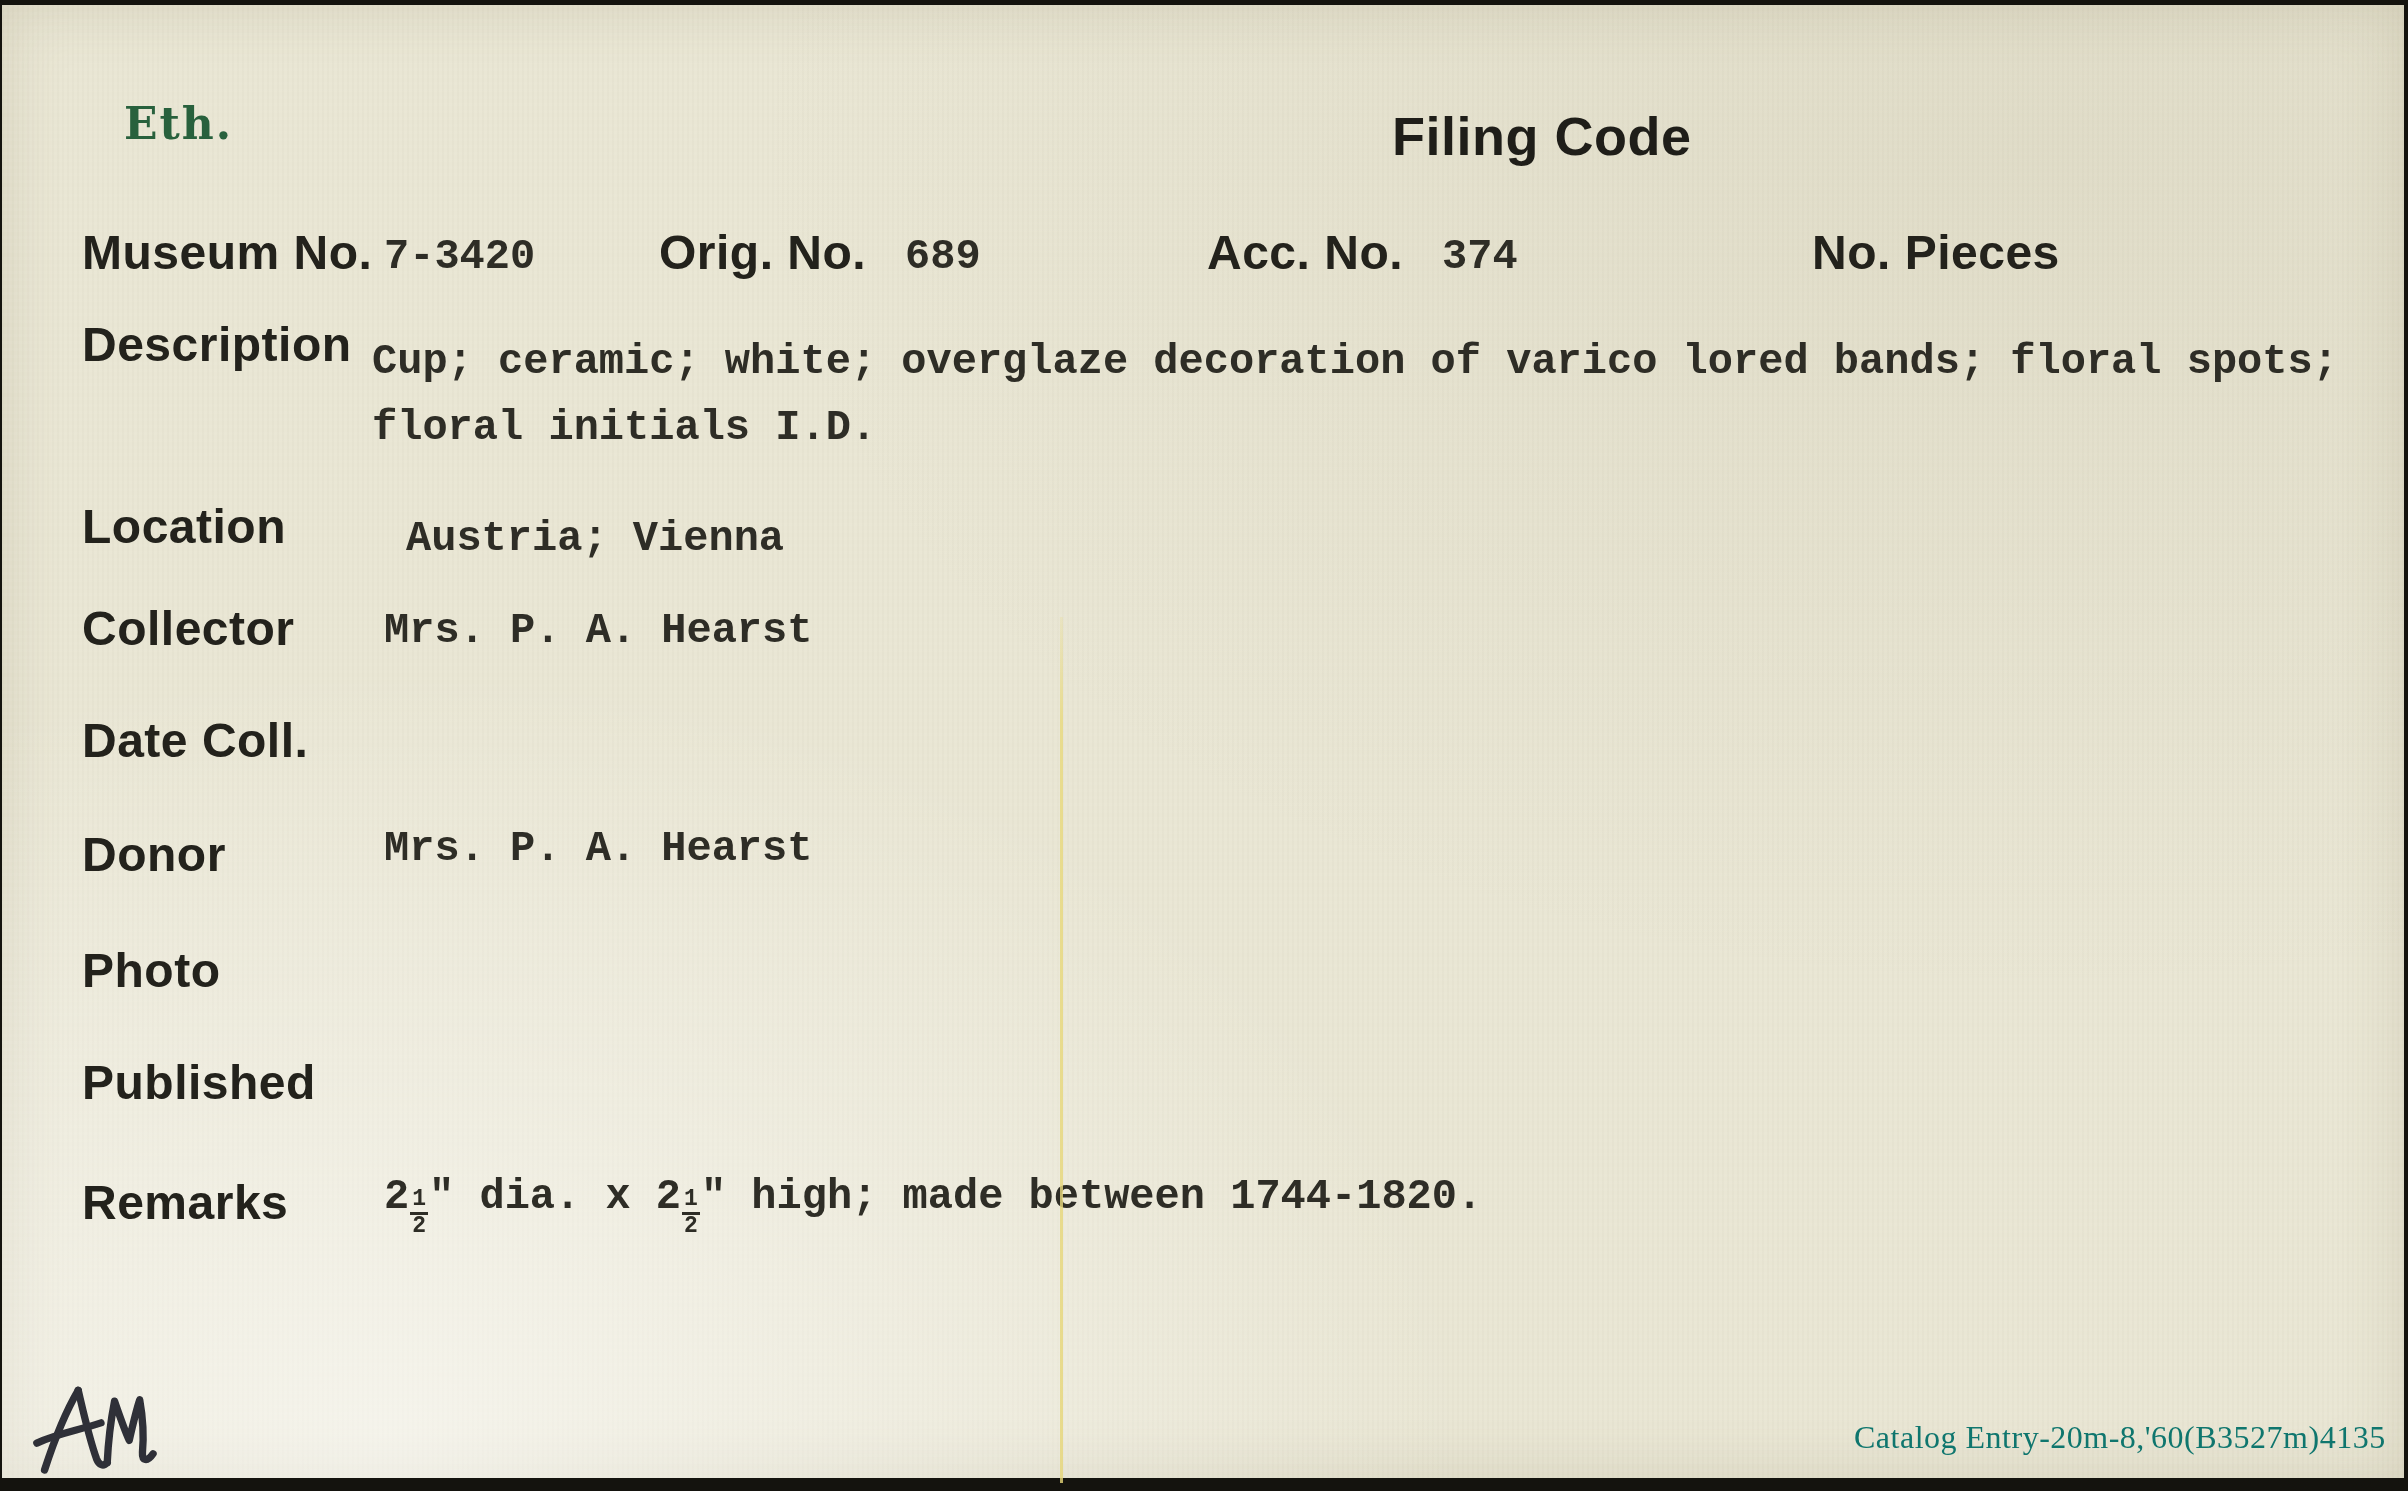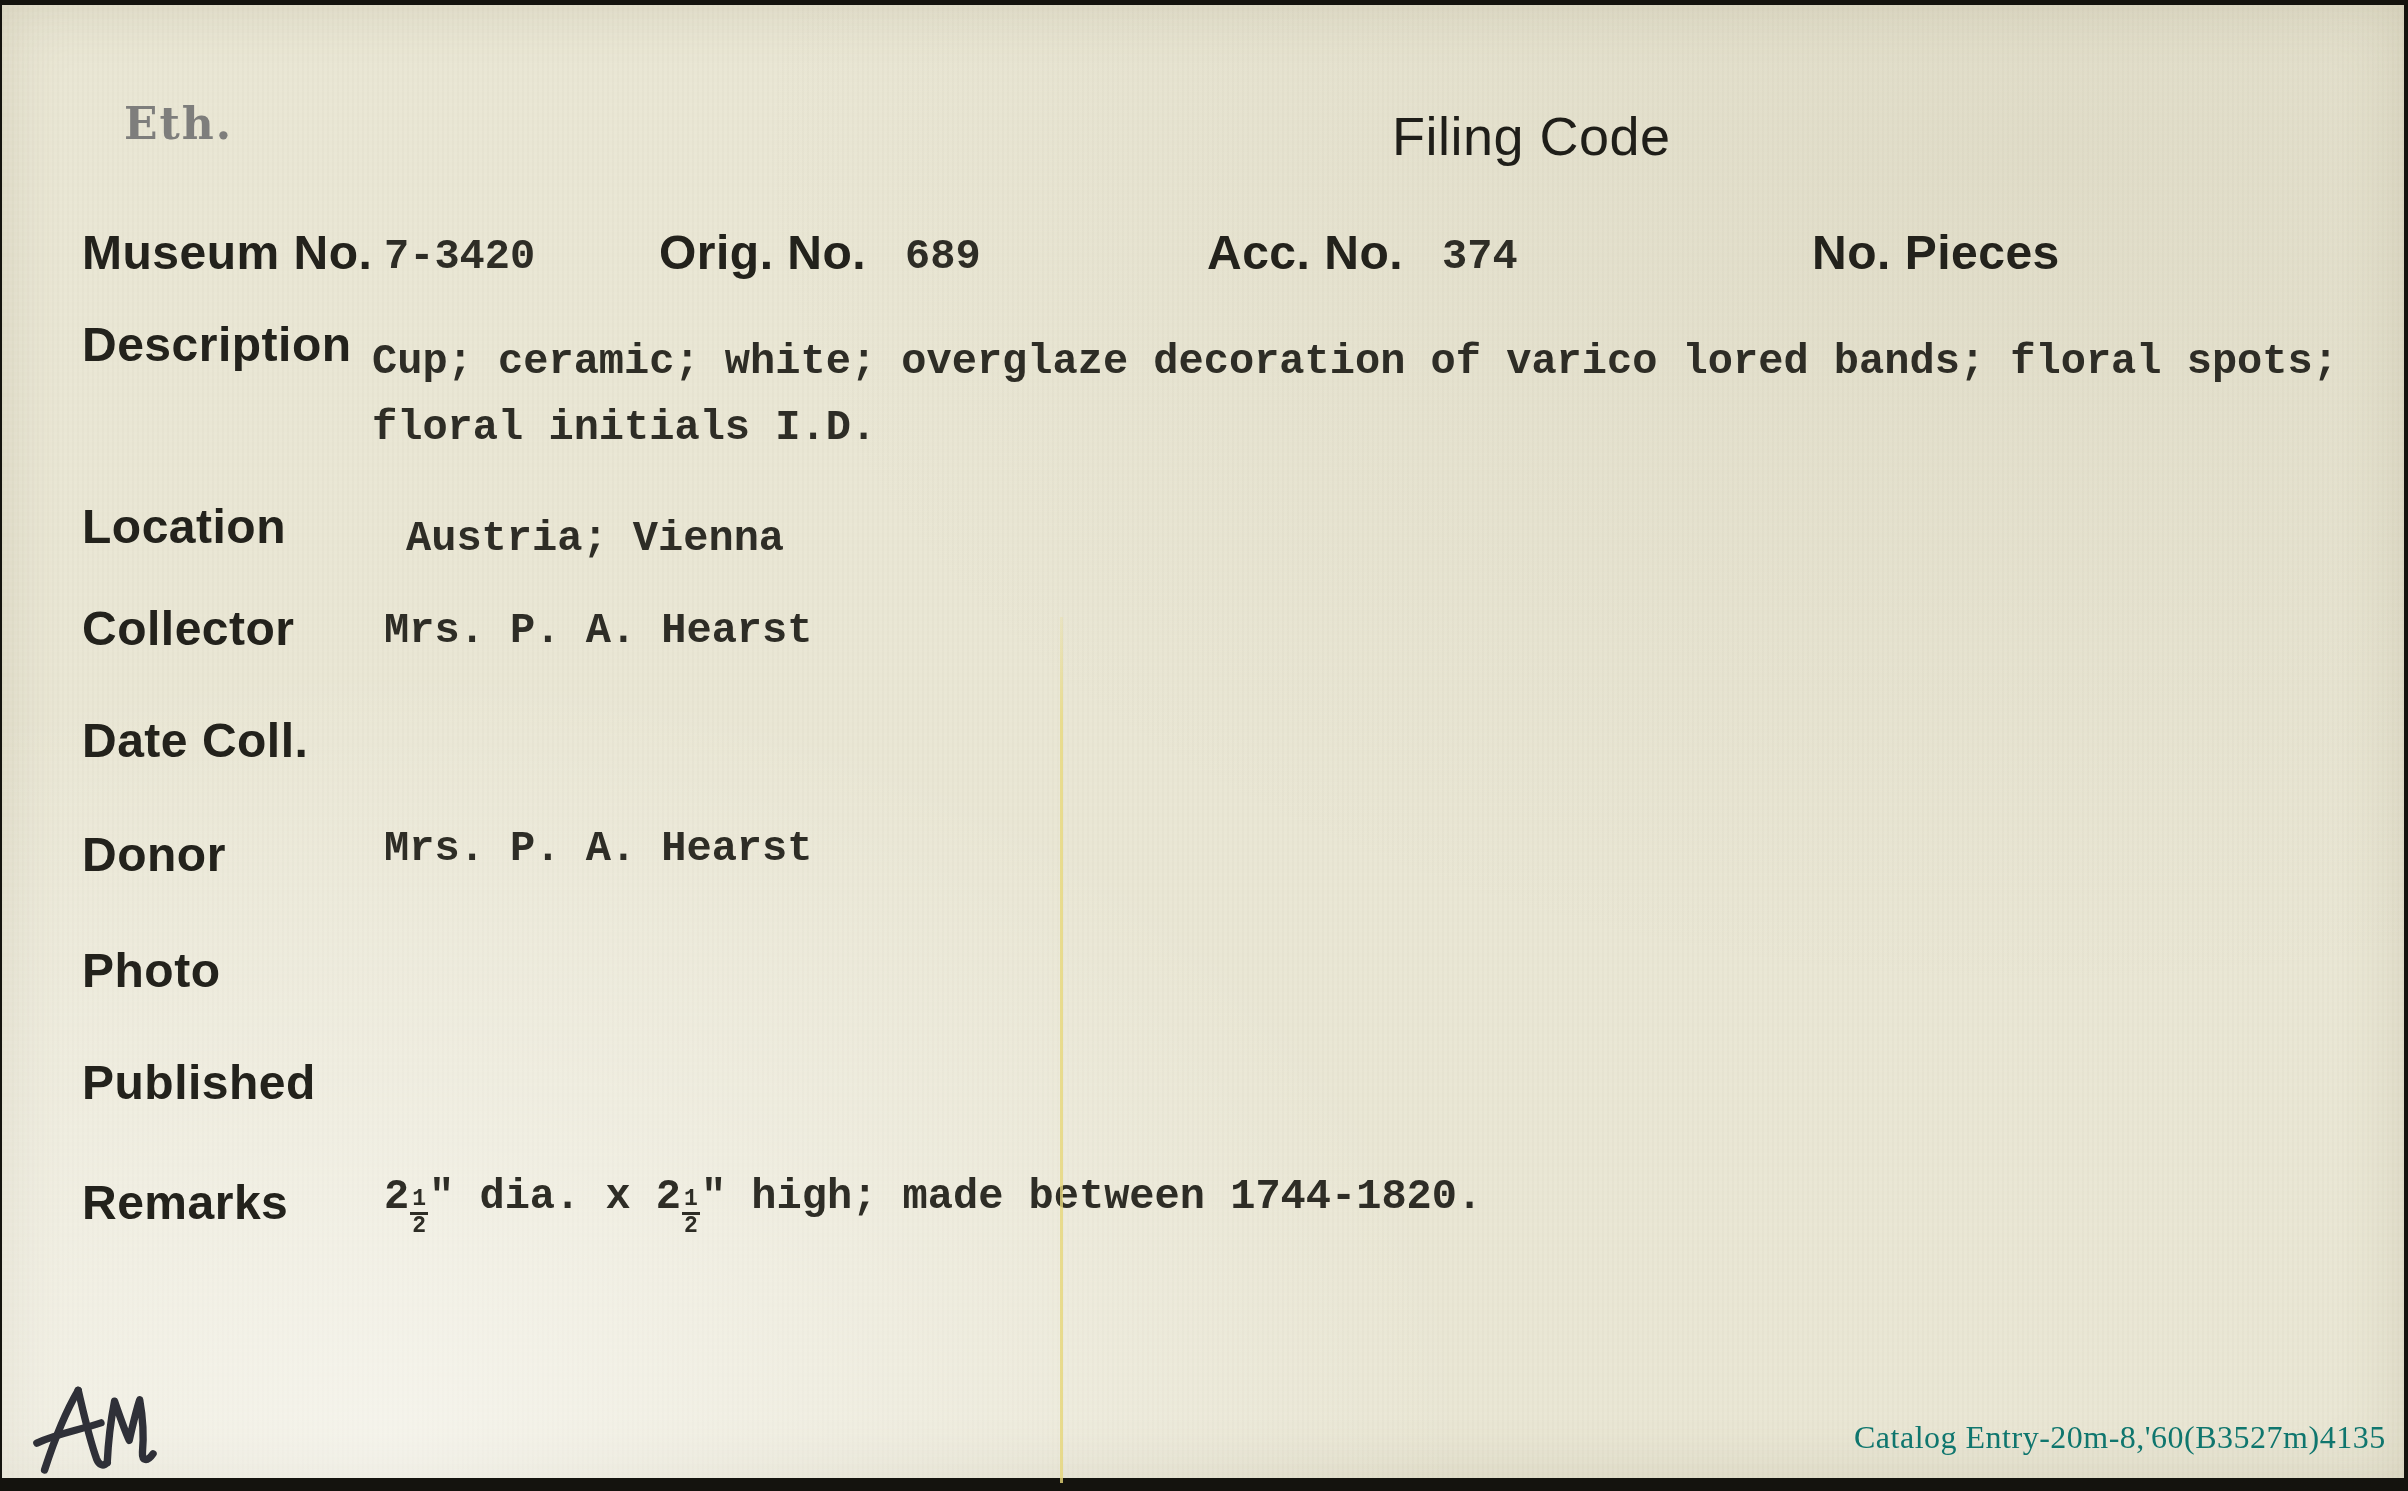--- a/index.html
+++ b/index.html
@@ -38,27 +38,27 @@
     font-family:"Liberation Mono","DejaVu Sans Mono",monospace;
     font-weight:bold;
     font-size:42px;
     color:#2e2d26;
     letter-spacing:0px;
   }
   .stamp{
     font-family:"DejaVu Serif","Liberation Serif",serif;
     font-size:44px;
     font-weight:600;
-    color:#737373;
+    color:#14532d;
     letter-spacing:2px;
     opacity:0.9;
   }
   .filing{
     font-family:"Liberation Sans",sans-serif;
-    font-weight:normal;
+    font-weight:bold;
     font-size:54px;
     color:#1f1e19;
     letter-spacing:0.5px;
   }
   .desc-block{line-height:66px;white-space:pre-line;}
   .serif-footer{
     font-family:"Liberation Serif","DejaVu Serif",serif;
     font-size:32px;
     color:#0f766e;
     letter-spacing:0.5px;

